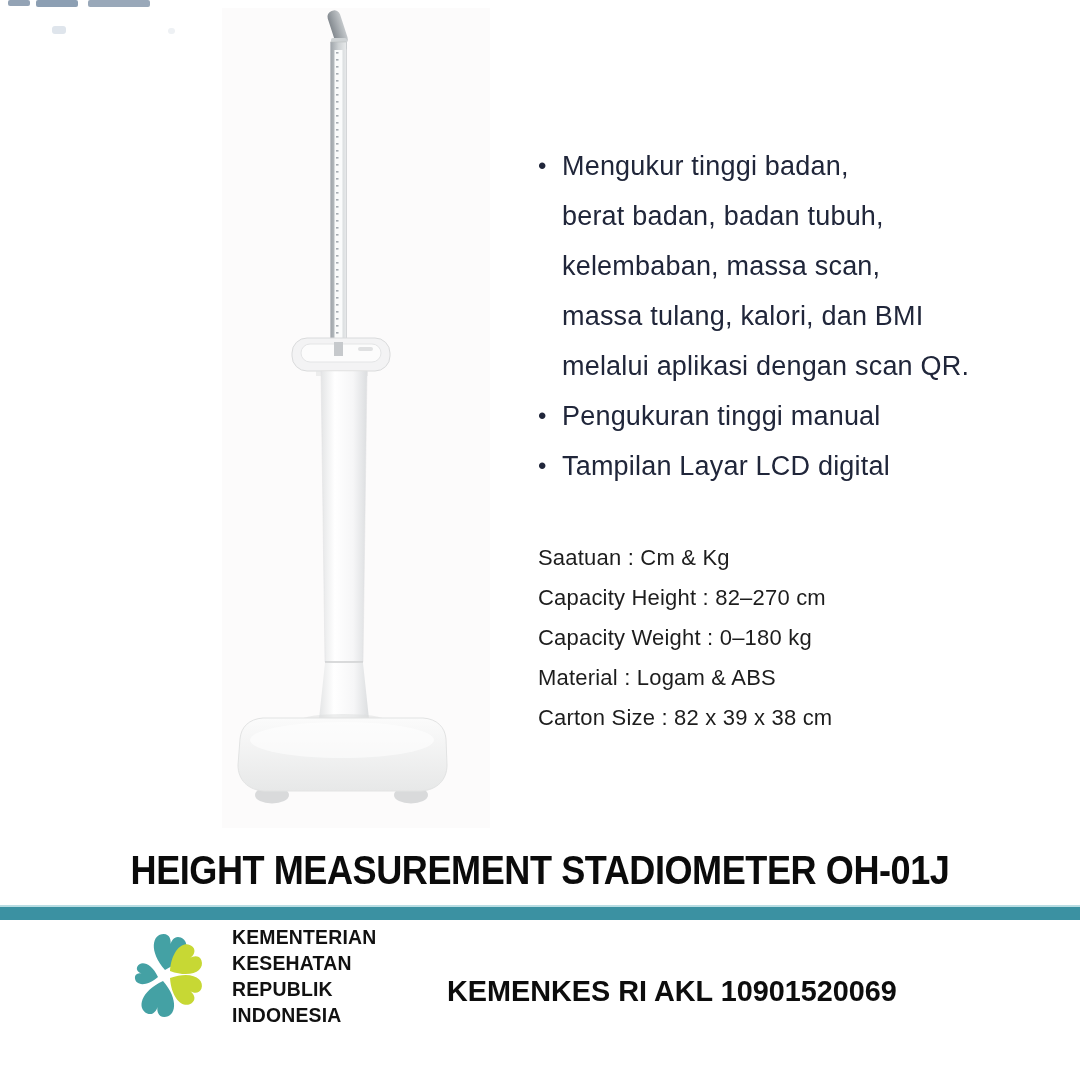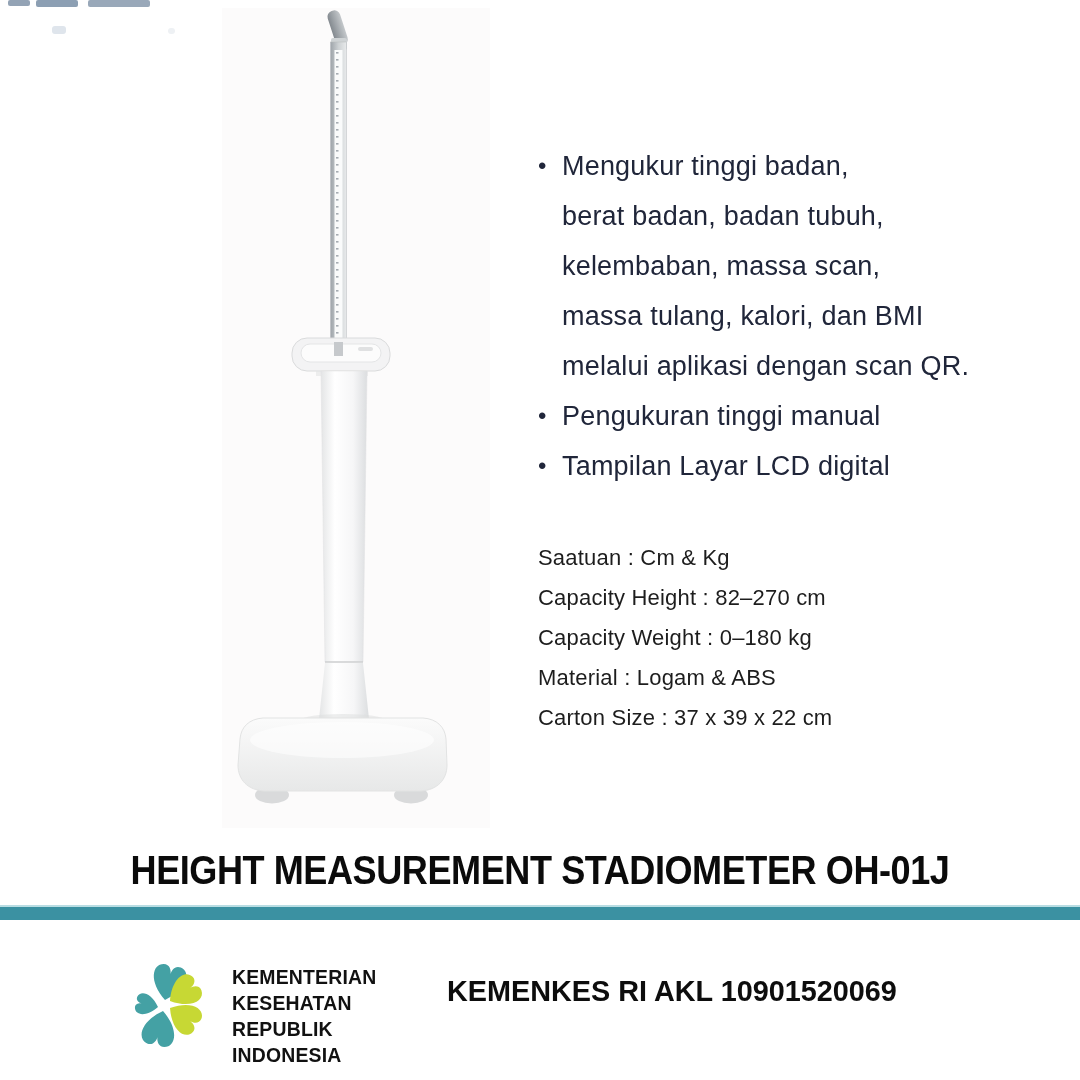--- a/index.html
+++ b/index.html
@@ -23,21 +23,21 @@
 
   
   .title{
     position:absolute;left:0;top:847px;width:1080px;text-align:center;
     font-size:41px;font-weight:bold;color:#0b0b0b;letter-spacing:-0.5px;
     transform:scaleX(0.88);transform-origin:center;white-space:nowrap;
   }
   .teal-bar{position:absolute;left:0;top:905px;width:1080px;height:15px;background:#3b91a2;border-top:2px solid #b9dde3;box-sizing:border-box;}
 
   
-  .footer-logo{position:absolute;left:114px;top:952px;display:flex;}
+  .footer-logo{position:absolute;left:114px;top:912px;display:flex;align-items:flex-end;}
   .logo-mark{width:100px;height:106px;}
   .logo-text{margin-left:18px;margin-top:12px;color:#111111;font-weight:bold;font-size:20px;line-height:26px;letter-spacing:0.2px;transform:scaleX(0.97);transform-origin:left;}
   .registration{
     position:absolute;left:447px;top:974px;font-size:30px;font-weight:bold;color:#0d0d0d;
     white-space:nowrap;transform:scaleX(0.96);transform-origin:left;letter-spacing:0;
   }
 </style>
 </head>
 <body>
 
@@ -135,21 +135,21 @@
       <span class="feature-dot">•</span>
       <span>Tampilan Layar LCD digital</span>
     </div>
   </div>
 
   <div class="specs">
     <div class="spec-row">Saatuan : Cm &amp; Kg</div>
     <div class="spec-row">Capacity Height : 82–270 cm</div>
     <div class="spec-row">Capacity Weight : 0–180 kg</div>
     <div class="spec-row">Material : Logam &amp; ABS</div>
-    <div class="spec-row">Carton Size : 37 x 39 x 22 cm</div>
+    <div class="spec-row">Carton Size : 82 x 39 x 38 cm</div>
   </div>
 
   <div class="title">HEIGHT MEASUREMENT STADIOMETER OH-01J</div>
 
   <div class="teal-bar"></div>
 
   <div class="footer-logo">
     <svg class="logo-mark" viewBox="0 0 100 100">
       <g>
 

